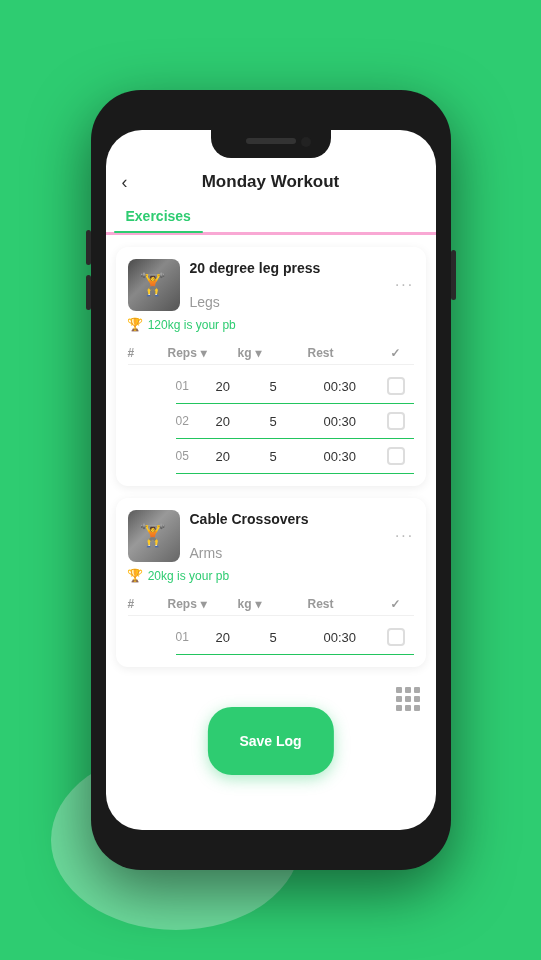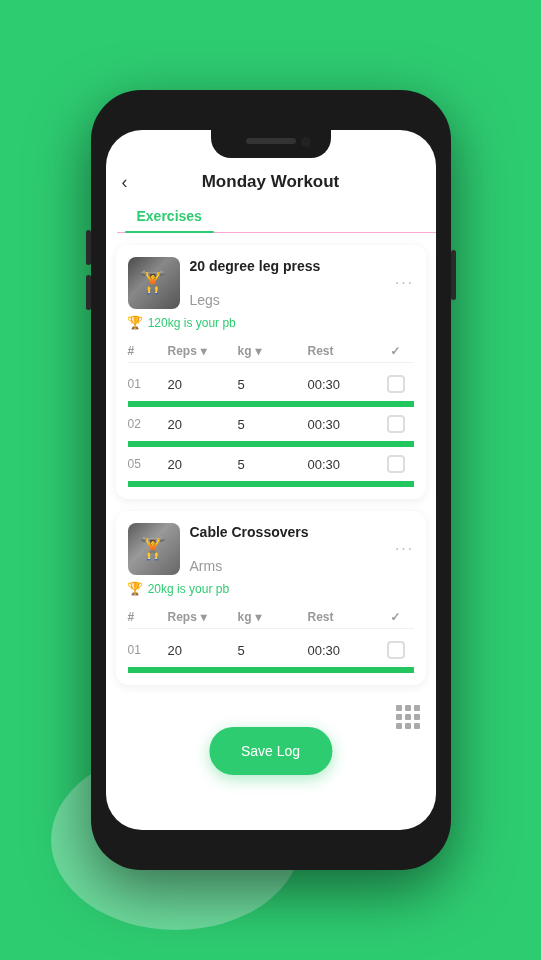--- a/index.html
+++ b/index.html
@@ -109,23 +109,22 @@
       font-size: 17px;
       font-weight: 700;
       color: #222;
       text-align: right;
     }
 
     
     .tabs {
       display: flex;
       padding: 0 8px;
-      border-bottom: 1px solid #f9a8d4;
+      border-bottom: 3px solid #f9a8d4;
       margin-bottom: 12px;
-      margin-left: 11px;
     }
 
     .tab {
       padding: 8px 12px;
       font-size: 14px;
       color: #999;
       cursor: pointer;
       position: relative;
     }
 
@@ -256,22 +255,23 @@
 
     .check-icon {
       color: #2ecc71;
       font-size: 16px;
     }
 
     .table-row {
       display: grid;
       grid-template-columns: 40px 1fr 1fr 1fr 36px;
       padding: 8px 0;
-      border-bottom: 6px solid #22c55e;
-      align-items: center;
+      border-bottom: 1px solid #22c55e;
+      align-items: center;
+      margin-left: 48px;
     }
 
     .table-row span {
       font-size: 13px;
       color: #333;
       font-weight: 500;
     }
 
     .set-num {
       color: #999 !important;
@@ -296,23 +296,23 @@
     
     .save-log-btn {
       position: absolute;
       bottom: 55px;
       left: 50%;
       transform: translateX(-50%);
       background: #2ecc71;
       color: #fff;
       border: none;
       border-radius: 24px;
-      padding: 16px 32px;
+      padding: 26px 32px;
       font-size: 14px;
-      font-weight: 400;
+      font-weight: 700;
       cursor: pointer;
       box-shadow: 0 4px 15px rgba(46,204,113,0.4);
       white-space: nowrap;
       z-index: 5;
     }
 
     
     .grid-menu {
       display: flex;
       justify-content: flex-end;

